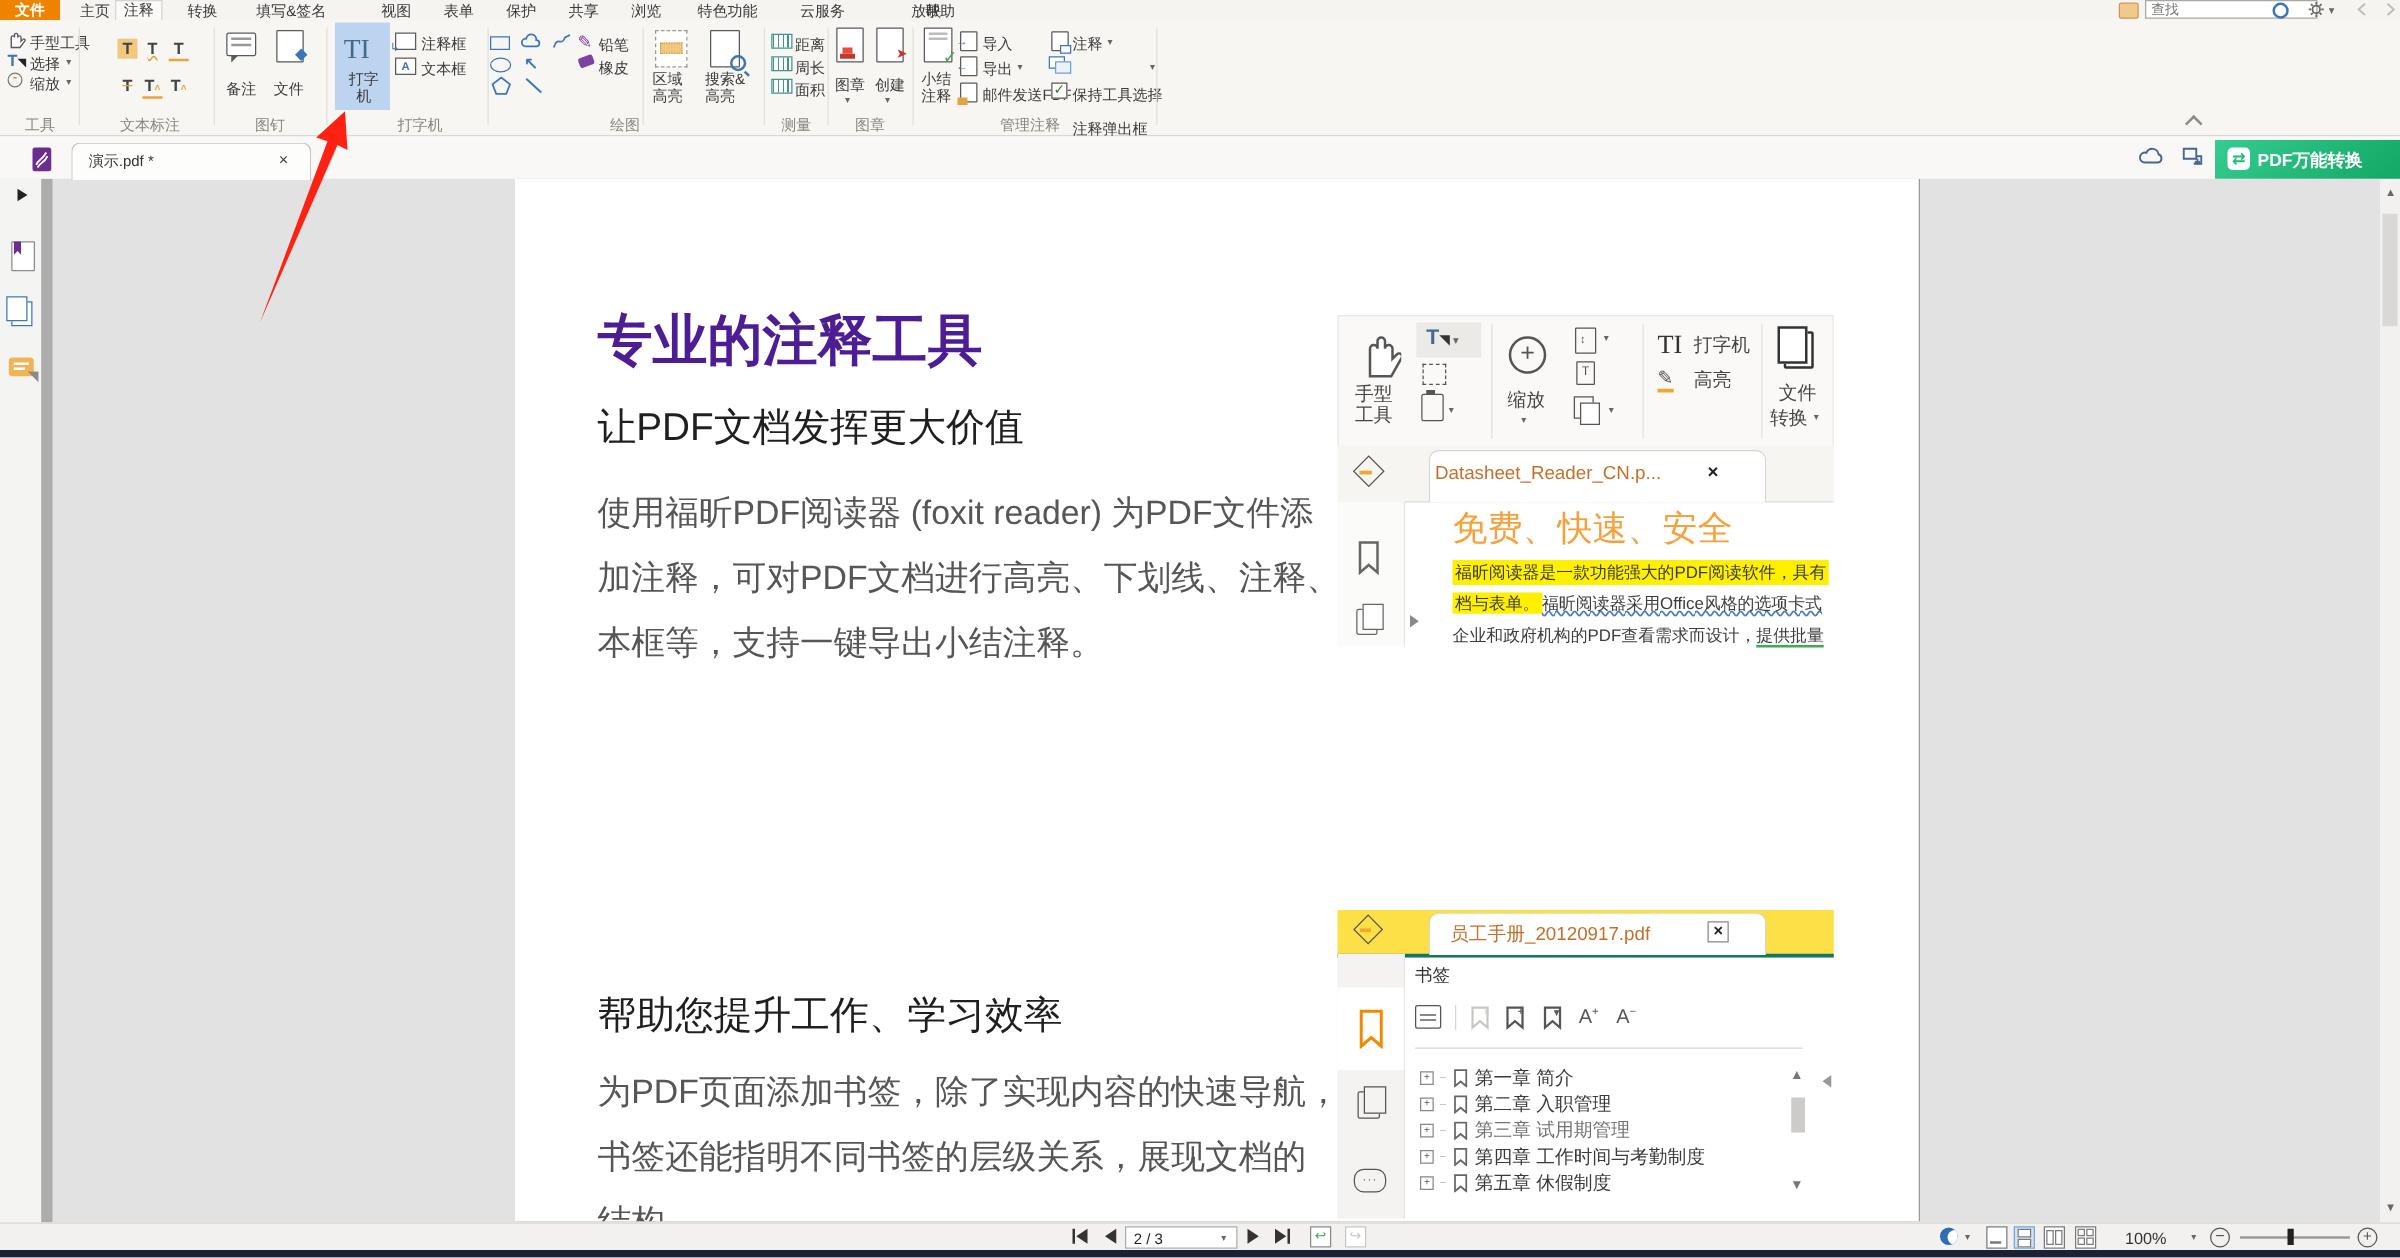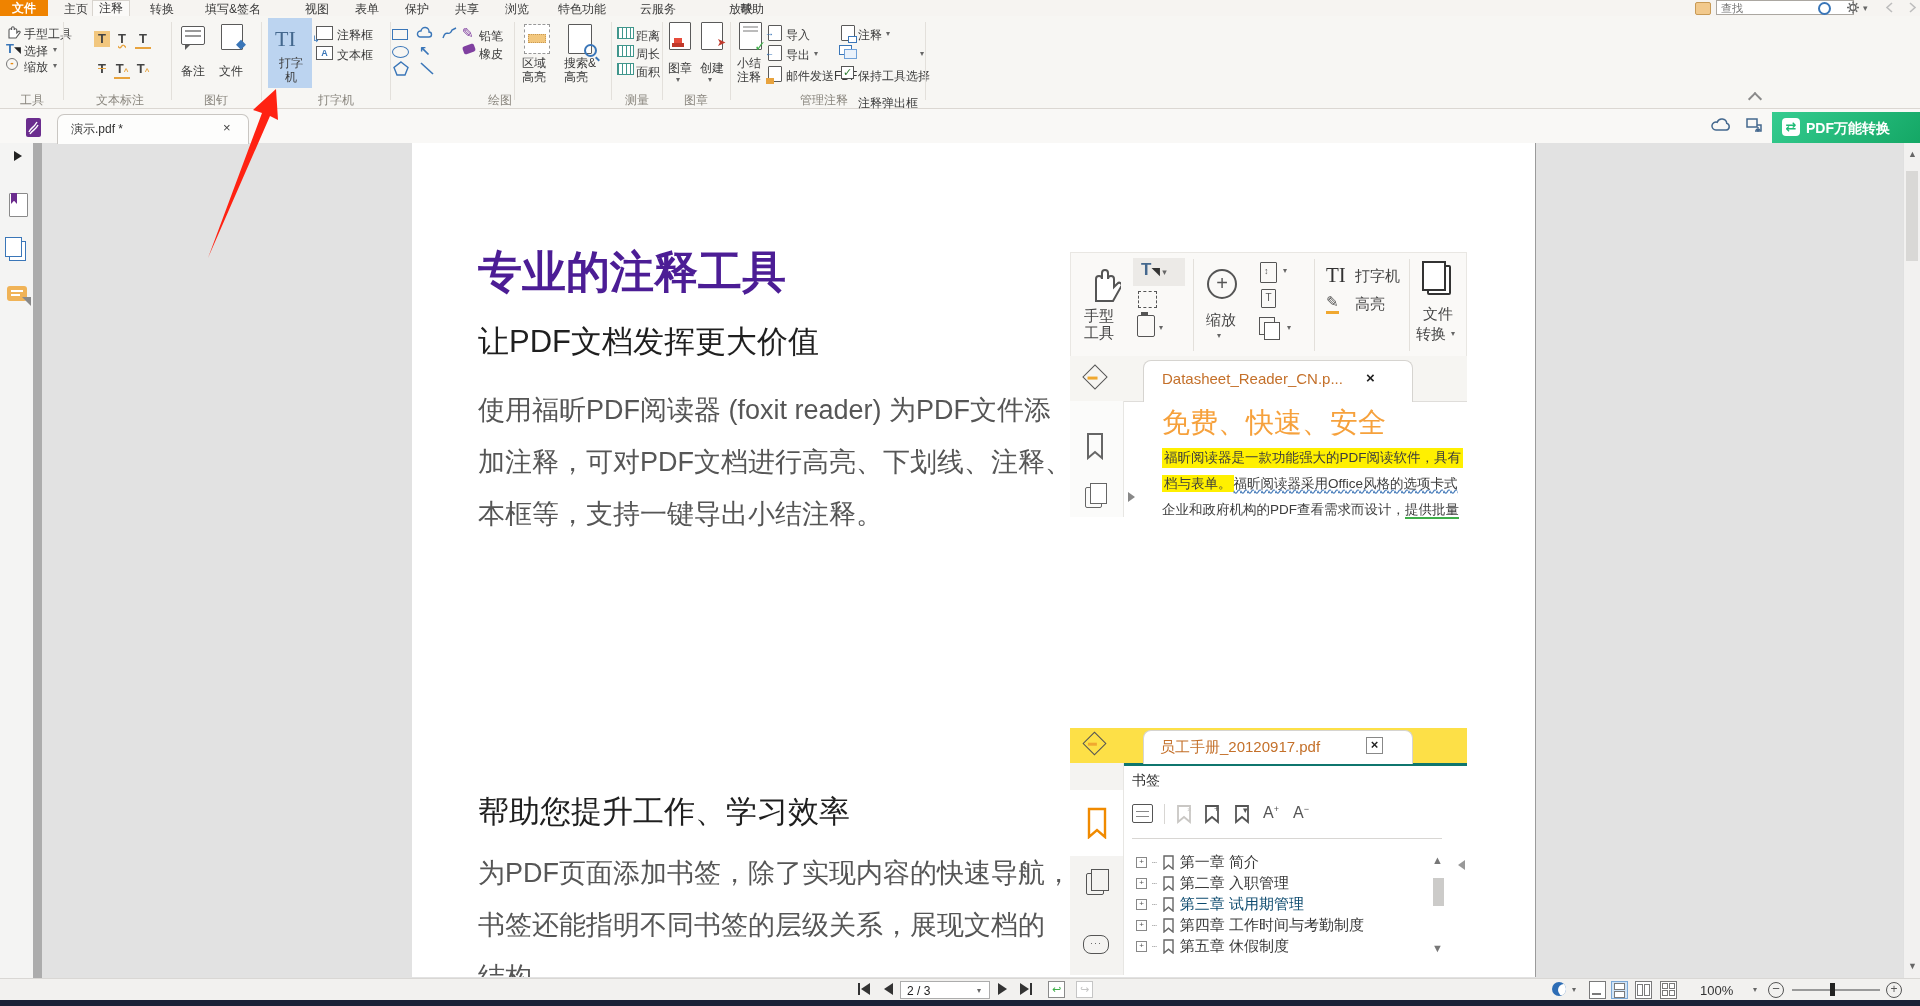--- a/index.html
+++ b/index.html
@@ -322,21 +322,21 @@
         </span>
       <div class="abs stext nw" style="left:352px;top:52px;">文件</div>
       <div class="abs stext nw" style="left:345px;top:72px;">转换</div>
       <span class="abs dd" style="left:380px;top:76px;">▾</span>
     </div>
     <div class="abs" style="left:0;top:104px;width:397px;height:45px;background:#F6F5F2;border-bottom:1px solid #DFDDDA;">
       <span class="abs" style="left:16px;top:12px;width:16px;height:16px;border:1.8px solid #555;transform:rotate(45deg);">
           <span style="position:absolute;left:2px;top:9px;width:10px;height:3px;background:#F0A830;transform:rotate(-45deg);"></span>
         </span>
       <div class="abs" style="left:73px;top:4px;width:268px;height:41px;background:#fff;border:1px solid #D6D4D0;border-bottom:none;border-radius:8px 8px 0 0;">
-        <span class="abs tabtext nw" style="left:18px;top:9px;">Datasheet_Reader_CN.p...</span>
+        <span class="abs tabtext nw" style="left:4px;top:9px;">Datasheet_Reader_CN.p...</span>
         <span class="abs" style="left:222px;top:8px;font-size:15px;color:#222;font-weight:bold;">×</span>
       </div>
     </div>
     <div class="abs" style="left:0;top:149px;width:53px;height:116px;background:#FBFBFA;border-right:1px solid #E7E6E3;">
       <svg class="bm-svg abs" style="left:15px;top:31px;" width="20" height="28">
         <path d="M3 2 h14 v24 l-7-6 -7 6 z" fill="none" stroke="#666" stroke-width="2"></path>
       </svg>
       <span class="abs" style="left:15px;top:86px;width:15px;height:19px;border:1.8px solid #666;border-radius:2px;">
           <span style="position:absolute;left:4px;top:-5px;width:15px;height:19px;border:1.8px solid #666;background:#fff;"></span>
         </span>
@@ -416,21 +416,21 @@
             <path d="M2 1 h9 v13 l-4.5-3.8 -4.5 3.8 z" fill="none" stroke="#666" stroke-width="1.4"></path>
           </svg>
         <span style="font-size:15px;color:#3a3a3a;" class="nw">第二章  入职管理</span>
       </div>
       <div style="height:21px;display:flex;align-items:center;gap:5px;">
         <span class="plusbox">+</span>
           <span style="color:#999;font-size:8px;">┄</span>
         <svg width="13" height="15">
             <path d="M2 1 h9 v13 l-4.5-3.8 -4.5 3.8 z" fill="none" stroke="#666" stroke-width="1.4"></path>
           </svg>
-        <span style="font-size:15px;color:#0c4a6e;" class="nw">第三章  试用期管理</span>
+        <span style="font-size:15px;color:#737373;" class="nw">第三章  试用期管理</span>
       </div>
       <div style="height:21px;display:flex;align-items:center;gap:5px;">
         <span class="plusbox">+</span>
           <span style="color:#999;font-size:8px;">┄</span>
         <svg width="13" height="15">
             <path d="M2 1 h9 v13 l-4.5-3.8 -4.5 3.8 z" fill="none" stroke="#666" stroke-width="1.4"></path>
           </svg>
         <span style="font-size:15px;color:#3a3a3a;" class="nw">第四章  工作时间与考勤制度</span>
       </div>
       <div style="height:21px;display:flex;align-items:center;gap:5px;">

